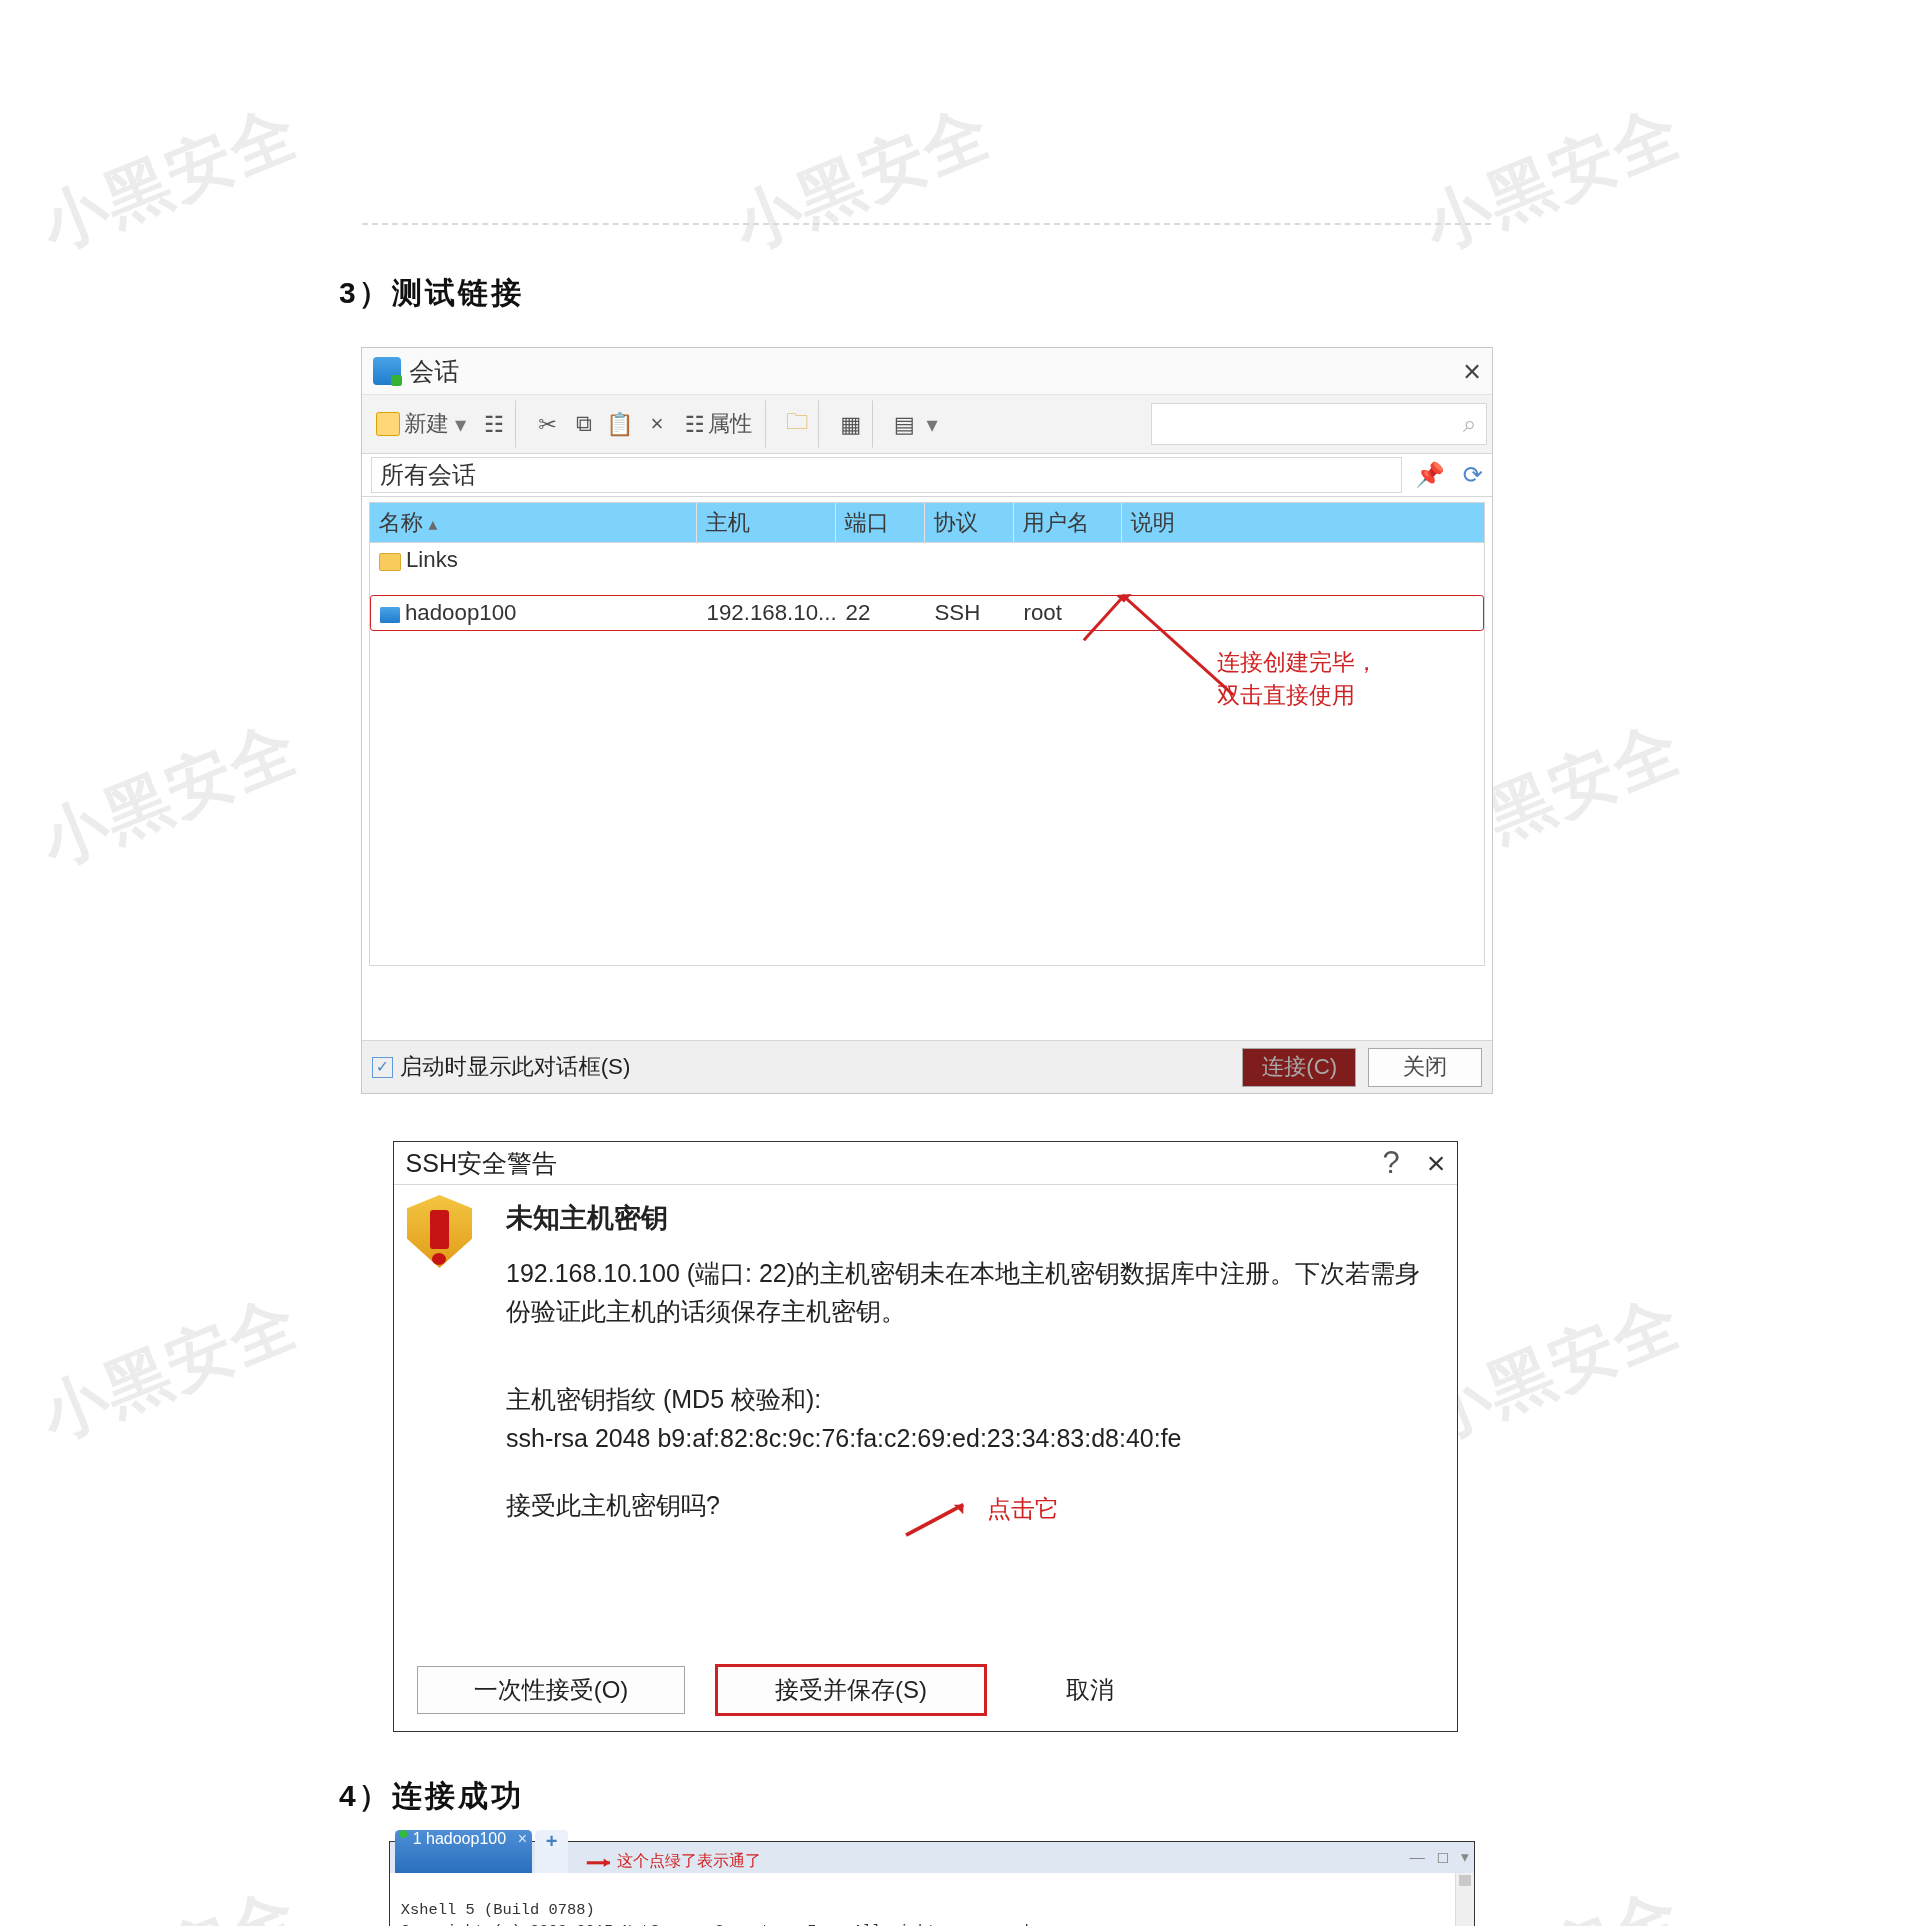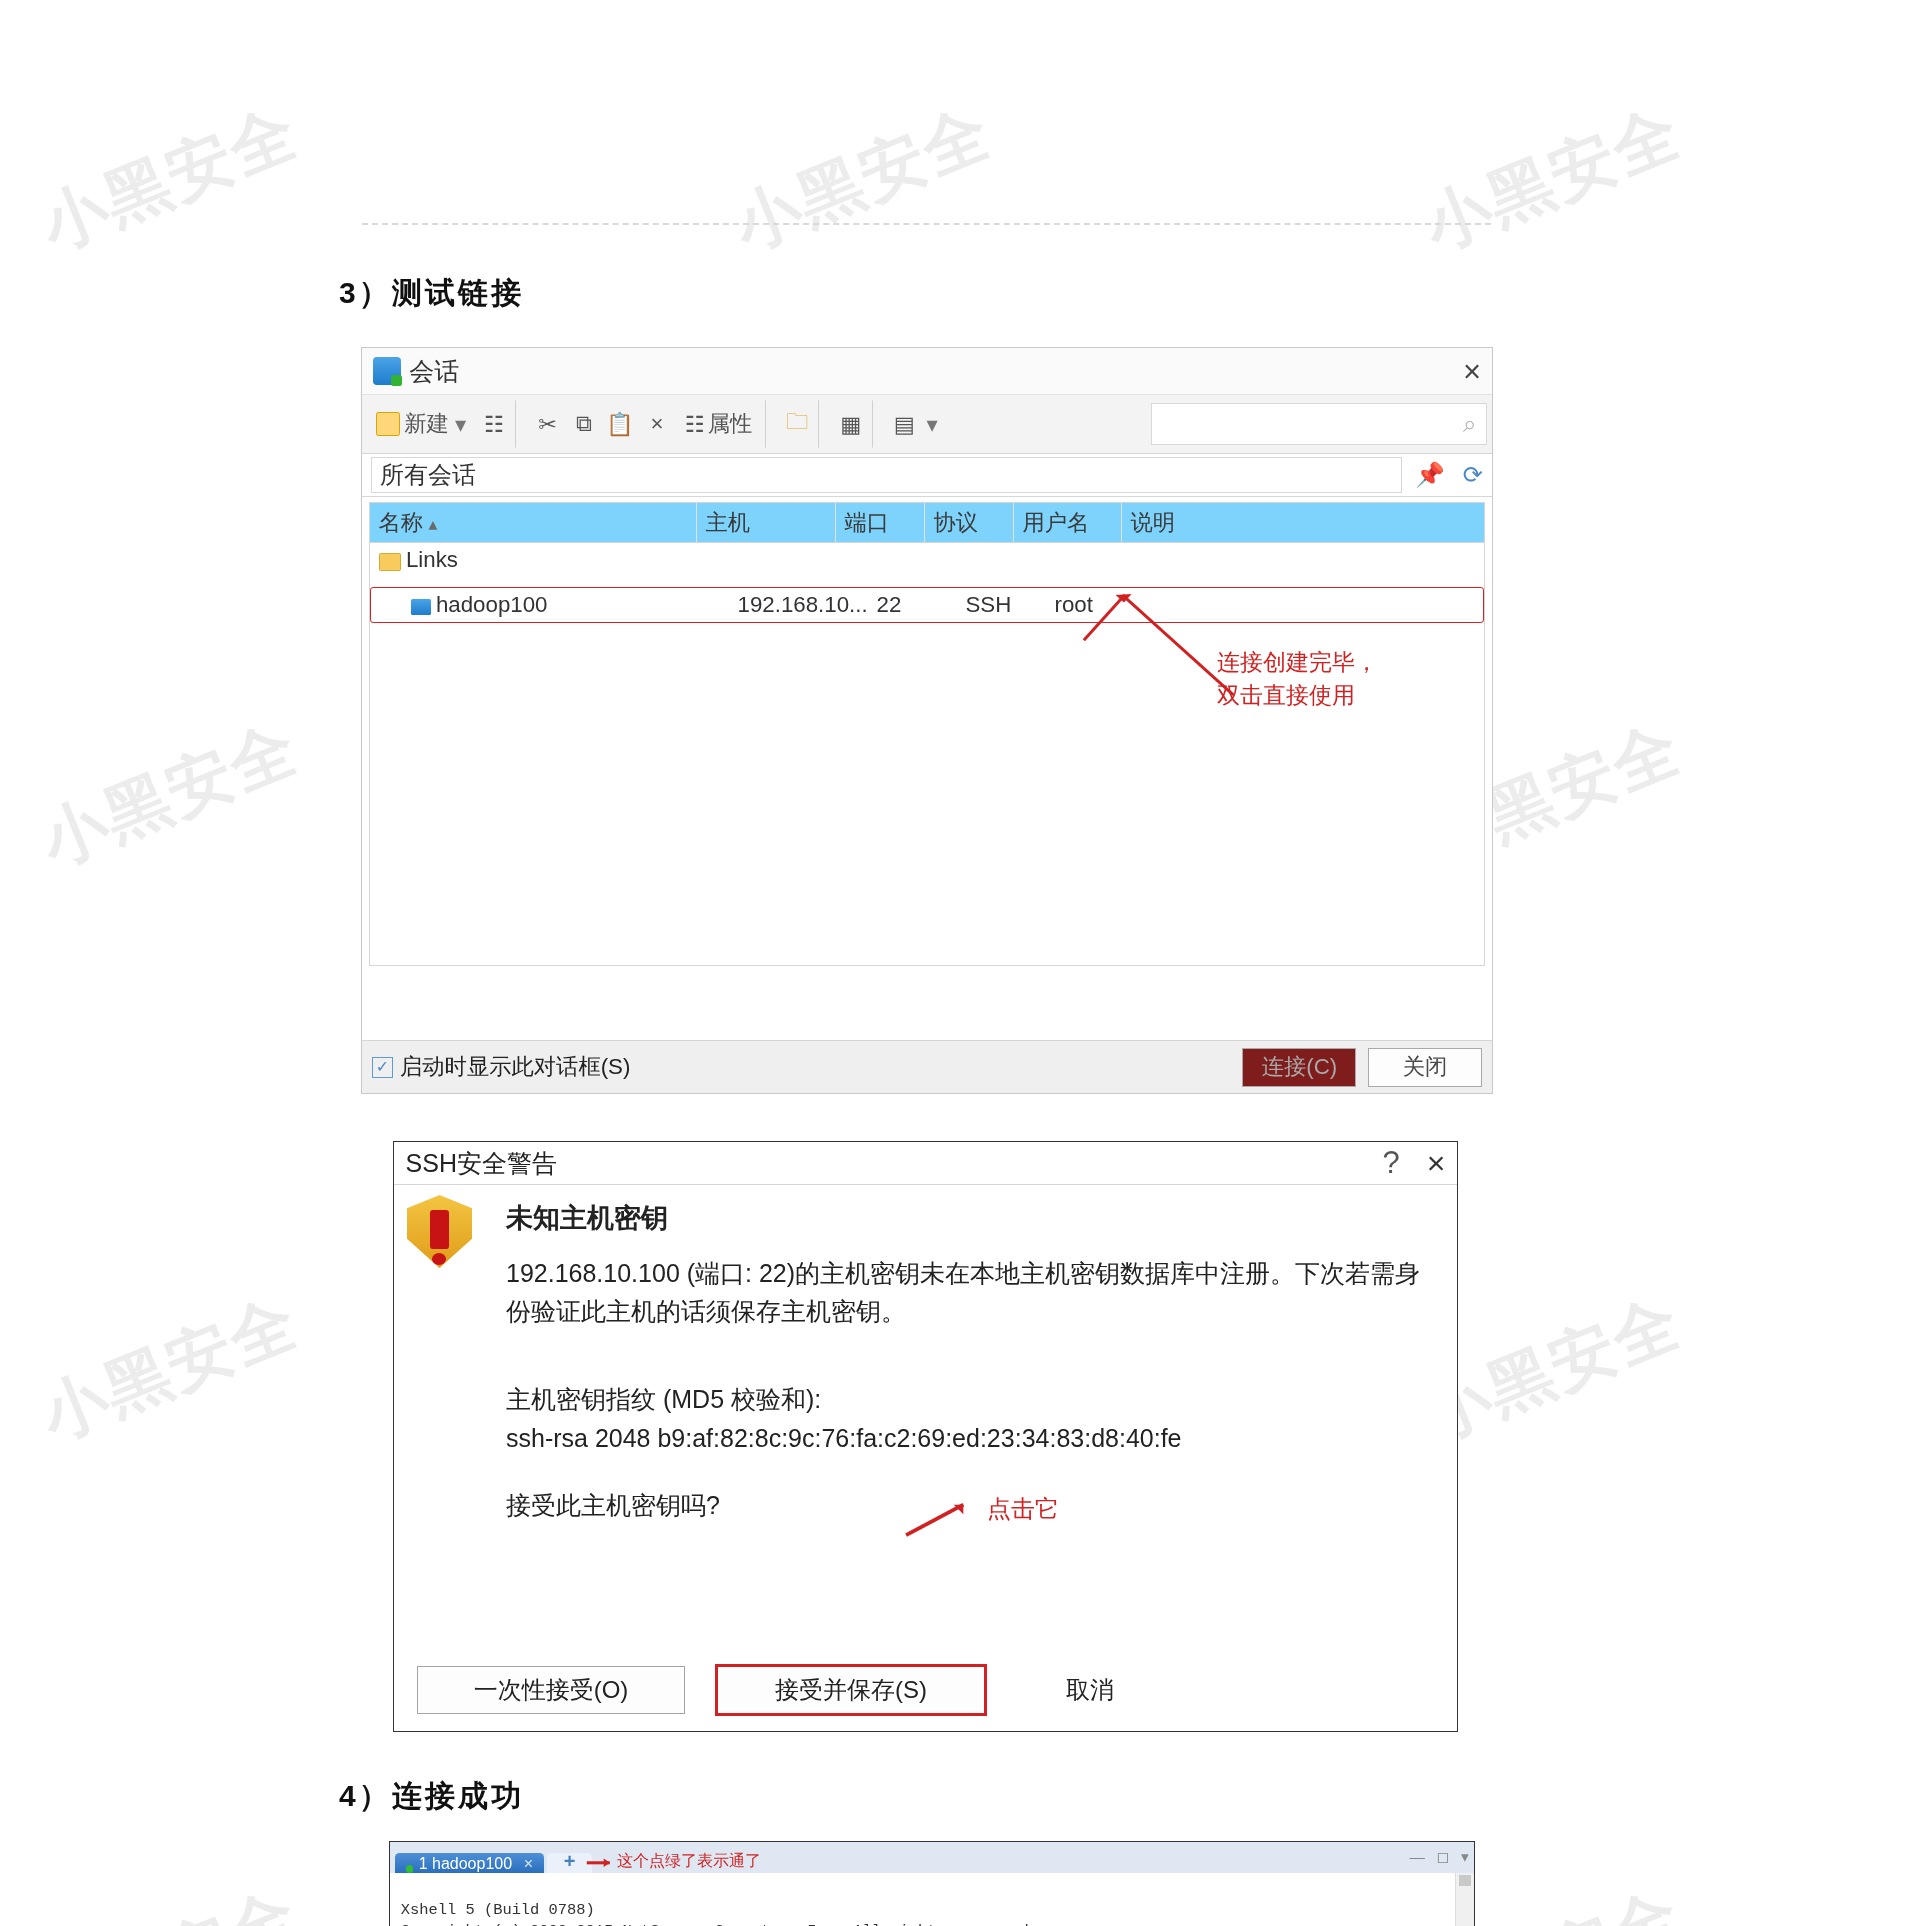--- a/index.html
+++ b/index.html
@@ -321,23 +321,23 @@
     background: #ffffff;
   }
   .w3-tabs {
     height: 31px;
     background: #dfe7f2;
     display: flex; align-items: flex-end;
     padding-left: 4.6px;
     position: relative;
   }
   .tab {
-    height: 20px;
-    padding: 0 11px;
-    display: flex; align-items: flex-end;
+    height: 43px;
+    padding: 0 5px;
+    display: flex; align-items: flex-start;
     font-size: 16px;
     color: #fff;
     background: linear-gradient(#4e8fd6,#2a6fbd);
     border-top-left-radius: 4.6px;
     border-top-right-radius: 4.6px;
     margin-right: 3.1px;
   }
   .tab .tab-x { margin-left: 11.6px; color:#d9e8f8; }
   .tab.plus { background:#eaf1fa; color:#4a7fbd; width: 23px; justify-content:center; font-size:20px; font-weight:700;}
   .w3-tabs .winctl {
@@ -440,21 +440,21 @@
           </div>
       <div class="c-host">主机</div>
       <div class="c-port">端口</div>
       <div class="c-proto">协议</div>
       <div class="c-user">用户名</div>
       <div class="c-desc">说明</div>
     </div>
     <div class="w1-row" style="top:40px;">
       <div class="c-name r-icon-folder">Links</div>
     </div>
-    <div class="w1-row sel-row" style="top:84px;padding-left:31px;">
+    <div class="w1-row sel-row" style="top:92px;">
       <div class="c-name r-icon-sess">hadoop100</div>
       <div class="c-host">192.168.10...</div>
       <div class="c-port">22</div>
       <div class="c-proto">SSH</div>
       <div class="c-user">root</div>
       <div class="c-desc"></div>
     </div>
     <div class="callout1"></div>
     <div class="callout1-text">连接创建完毕，<br>双击直接使用</div>
   </div>

